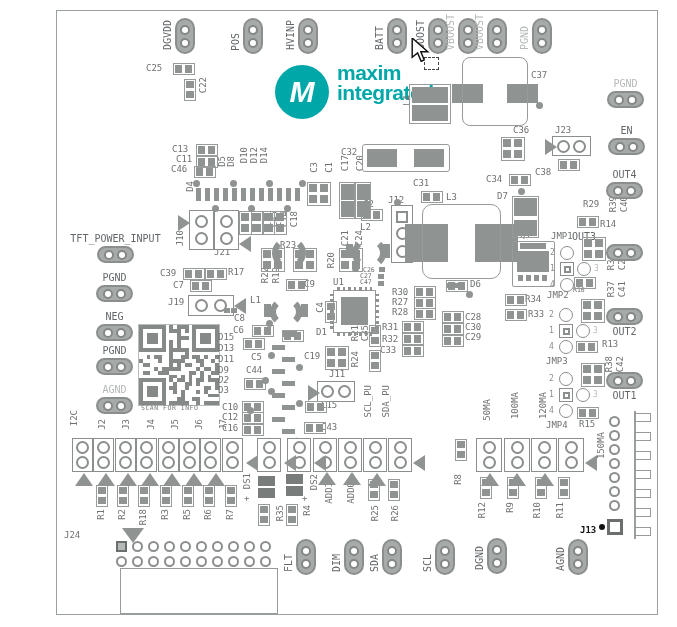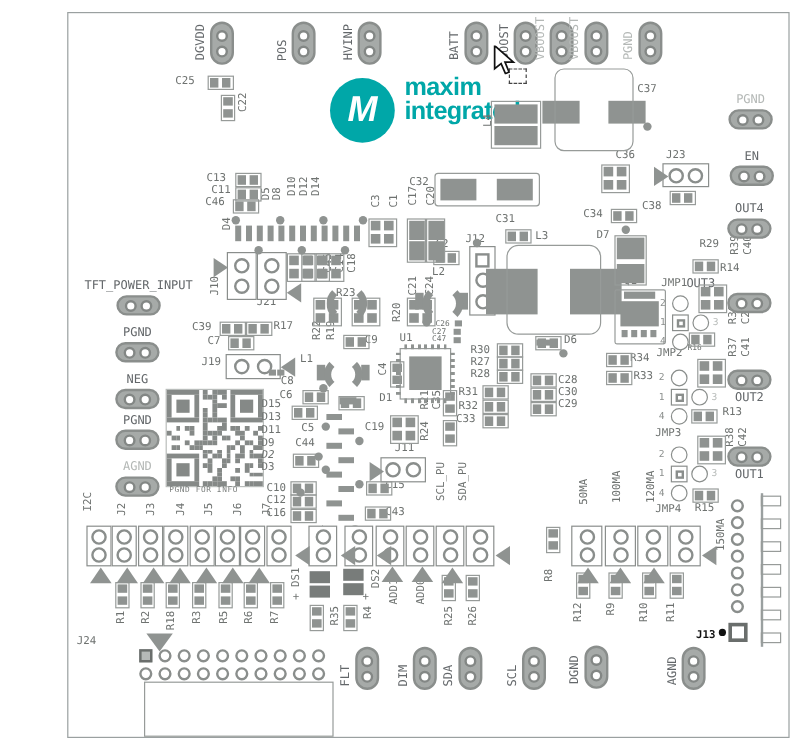--- a/index.html
+++ b/index.html
@@ -190,21 +190,21 @@
       <div class="m" style="left: 34.2857px; top: 76.1905px; width: 3.80952px; height: 3.80952px;"></div>
       <div class="m" style="left: 38.0952px; top: 76.1905px; width: 3.80952px; height: 3.80952px;"></div>
       <div class="m" style="left: 41.9048px; top: 76.1905px; width: 3.80952px; height: 3.80952px;"></div>
       <div class="m" style="left: 45.7143px; top: 76.1905px; width: 3.80952px; height: 3.80952px;"></div>
       <div class="m" style="left: 57.1429px; top: 76.1905px; width: 3.80952px; height: 3.80952px;"></div>
       <div class="m" style="left: 64.7619px; top: 76.1905px; width: 3.80952px; height: 3.80952px;"></div>
       <div class="m" style="left: 68.5714px; top: 76.1905px; width: 3.80952px; height: 3.80952px;"></div>
       <div class="m" style="left: 72.381px; top: 76.1905px; width: 3.80952px; height: 3.80952px;"></div>
       <div class="m" style="left: 76.1905px; top: 76.1905px; width: 3.80952px; height: 3.80952px;"></div>
     </div>
-  <div id="qrcap" style="left:141px;top:404px;">PGND FOR INFO</div>
+  <div id="qrcap" style="left:141px;top:404px;">SCAN FOR INFO</div>
 
   <svg id="cursor" width="20" height="24" viewBox="0 0 13 20" style="left: 410px; top: 38px;">
     <polygon points="0,0 0,16 4.5,12.5 7.5,19.5 10,18.3 7.2,11.5 13,11.5" fill="#ffffff" stroke="#111" stroke-width="1.2"></polygon>
   </svg>
   <div id="curbox" style="left: 424px; top: 57px; width: 13px; height: 11px;"></div>
 <div class="lbl" style="left: 146px; top: 64px;">C25</div>
     <div class="lbl" style="left: 531px; top: 71px;">C37</div>
     <div class="lbl" style="left: 513px; top: 126px;">C36</div>
     <div class="lbl" style="left: 555px; top: 126px;">J23</div>
     <div class="lbl" style="left: 341px; top: 148px;">C32</div>

